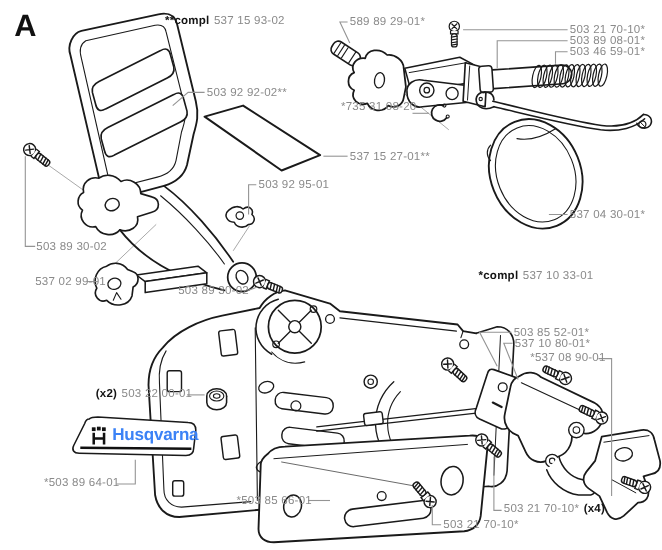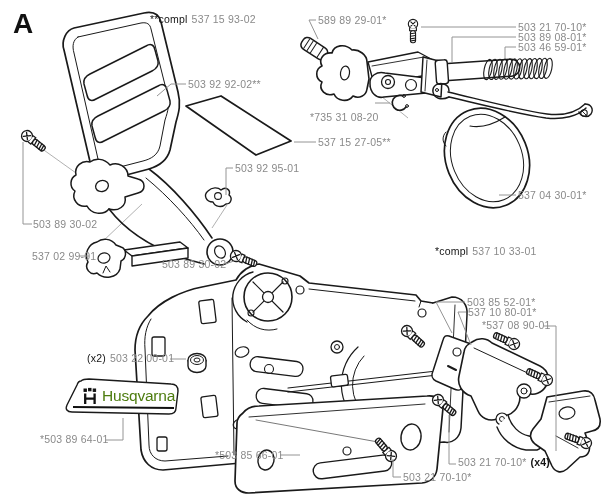--- a/index.html
+++ b/index.html
@@ -1,27 +1,27 @@
 <!DOCTYPE html>
 <html><head>
 <meta charset="utf-8">
 <style>
   html,body{margin:0;padding:0;background:#fff;}
   .stage{position:relative;width:602px;height:500px;background:#ffffff;
          font-family:"Liberation Sans",sans-serif;overflow:hidden;}
   .stage svg{position:absolute;left:0;top:0;}
   .plabel{position:absolute;font-size:10.5px;line-height:11px;color:#8a8a8a;
           white-space:nowrap;letter-spacing:.2px;}
-  .plabel .pfx{color:#141414;font-weight:400;margin-right:4px;}
+  .plabel .pfx{color:#141414;font-weight:700;margin-right:4px;}
   .plabel .sfx{color:#141414;font-weight:700;margin-left:4px;}
   .plabel .pfx:empty,.plabel .sfx:empty{display:none;}
   .section-letter{position:absolute;left:13px;top:8px;font-size:28px;
                   font-weight:700;color:#111;}
   .brand-text{position:absolute;left:102px;top:387px;font-size:15.5px;
-              font-weight:400;color:#4d7c0f;letter-spacing:-.2px;}
+              font-weight:700;color:#3b82f6;letter-spacing:-.2px;}
 </style>
 </head>
 <body>
 
 <div class="stage">
 
 <svg width="602" height="500" viewBox="0 0 602 500">
   <defs>
     <g id="screw">
       <circle cx="0" cy="0" r="5.5"></circle>
@@ -259,22 +259,22 @@
 
 <div class="section-letter">A</div>
 <div class="brand-text">Husqvarna</div>
 
 <div class="plabel" style="left:150px;top:14px"><span class="pfx">**compl</span><span class="num">537 15 93-02</span></div>
 <div class="plabel" style="left:318px;top:15px"><span class="num">589 89 29-01*</span></div>
 <div class="plabel" style="left:518px;top:22px"><span class="num">503 21 70-10*</span></div>
 <div class="plabel" style="left:518px;top:32px"><span class="num">503 89 08-01*</span></div>
 <div class="plabel" style="left:518px;top:42px"><span class="num">503 46 59-01*</span></div>
 <div class="plabel" style="left:188px;top:79px"><span class="num">503 92 92-02**</span></div>
-<div class="plabel" style="left:310px;top:112px"><span class="num">*735 31 08-20</span></div>
-<div class="plabel" style="left:318px;top:137px"><span class="num">537 15 27-05**</span></div>
+<div class="plabel" style="left:310px;top:92px"><span class="num">*735 31 08-20</span></div>
+<div class="plabel" style="left:318px;top:137px"><span class="num">537 15 27-01**</span></div>
 <div class="plabel" style="left:235px;top:163px"><span class="num">503 92 95-01</span></div>
 <div class="plabel" style="left:518px;top:190px"><span class="num">537 04 30-01*</span></div>
 <div class="plabel" style="left:33px;top:219px"><span class="num">503 89 30-02</span></div>
 <div class="plabel" style="left:32px;top:251px"><span class="num">537 02 99-01</span></div>
 <div class="plabel" style="left:162px;top:259px"><span class="num">503 89 30-02</span></div>
 <div class="plabel" style="left:435px;top:246px"><span class="pfx">*compl</span><span class="num">537 10 33-01</span></div>
 <div class="plabel" style="left:467px;top:297px"><span class="num">503 85 52-01*</span></div>
 <div class="plabel" style="left:468px;top:307px"><span class="num">537 10 80-01*</span></div>
 <div class="plabel" style="left:482px;top:320px"><span class="num">*537 08 90-01</span></div>
 <div class="plabel" style="left:87px;top:353px"><span class="pfx">(x2)</span><span class="num">503 22 00-01</span></div>

